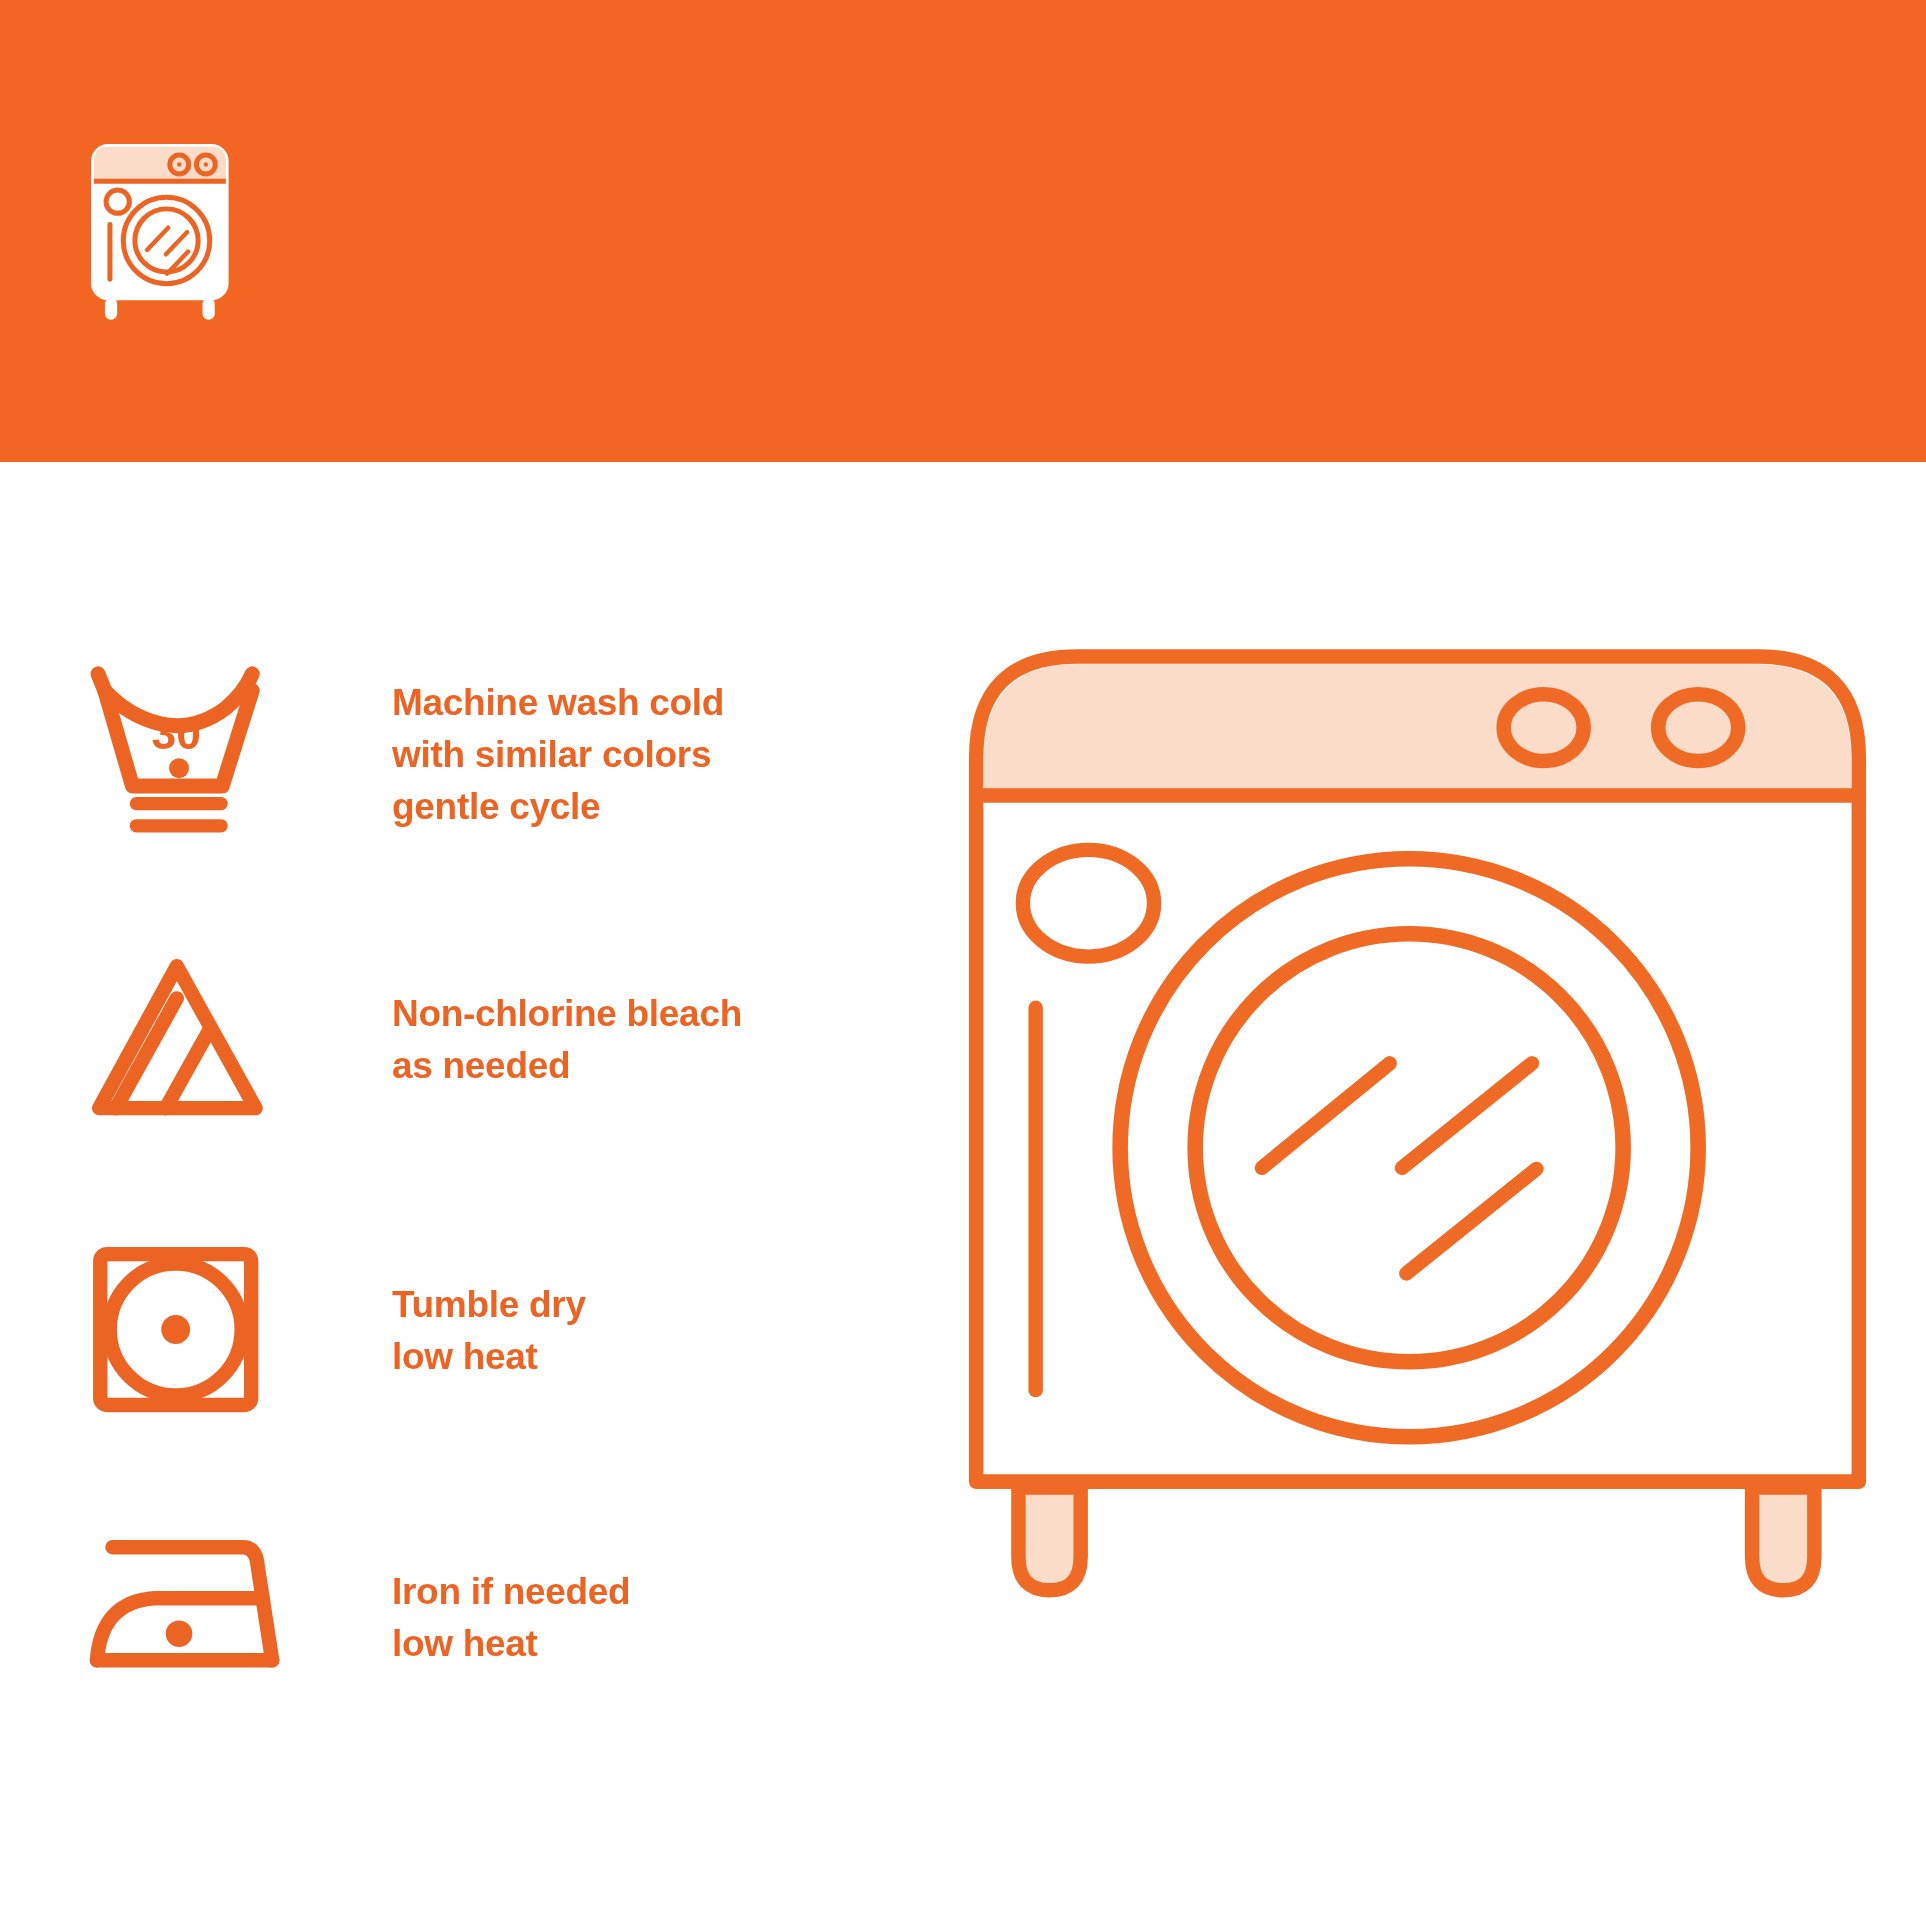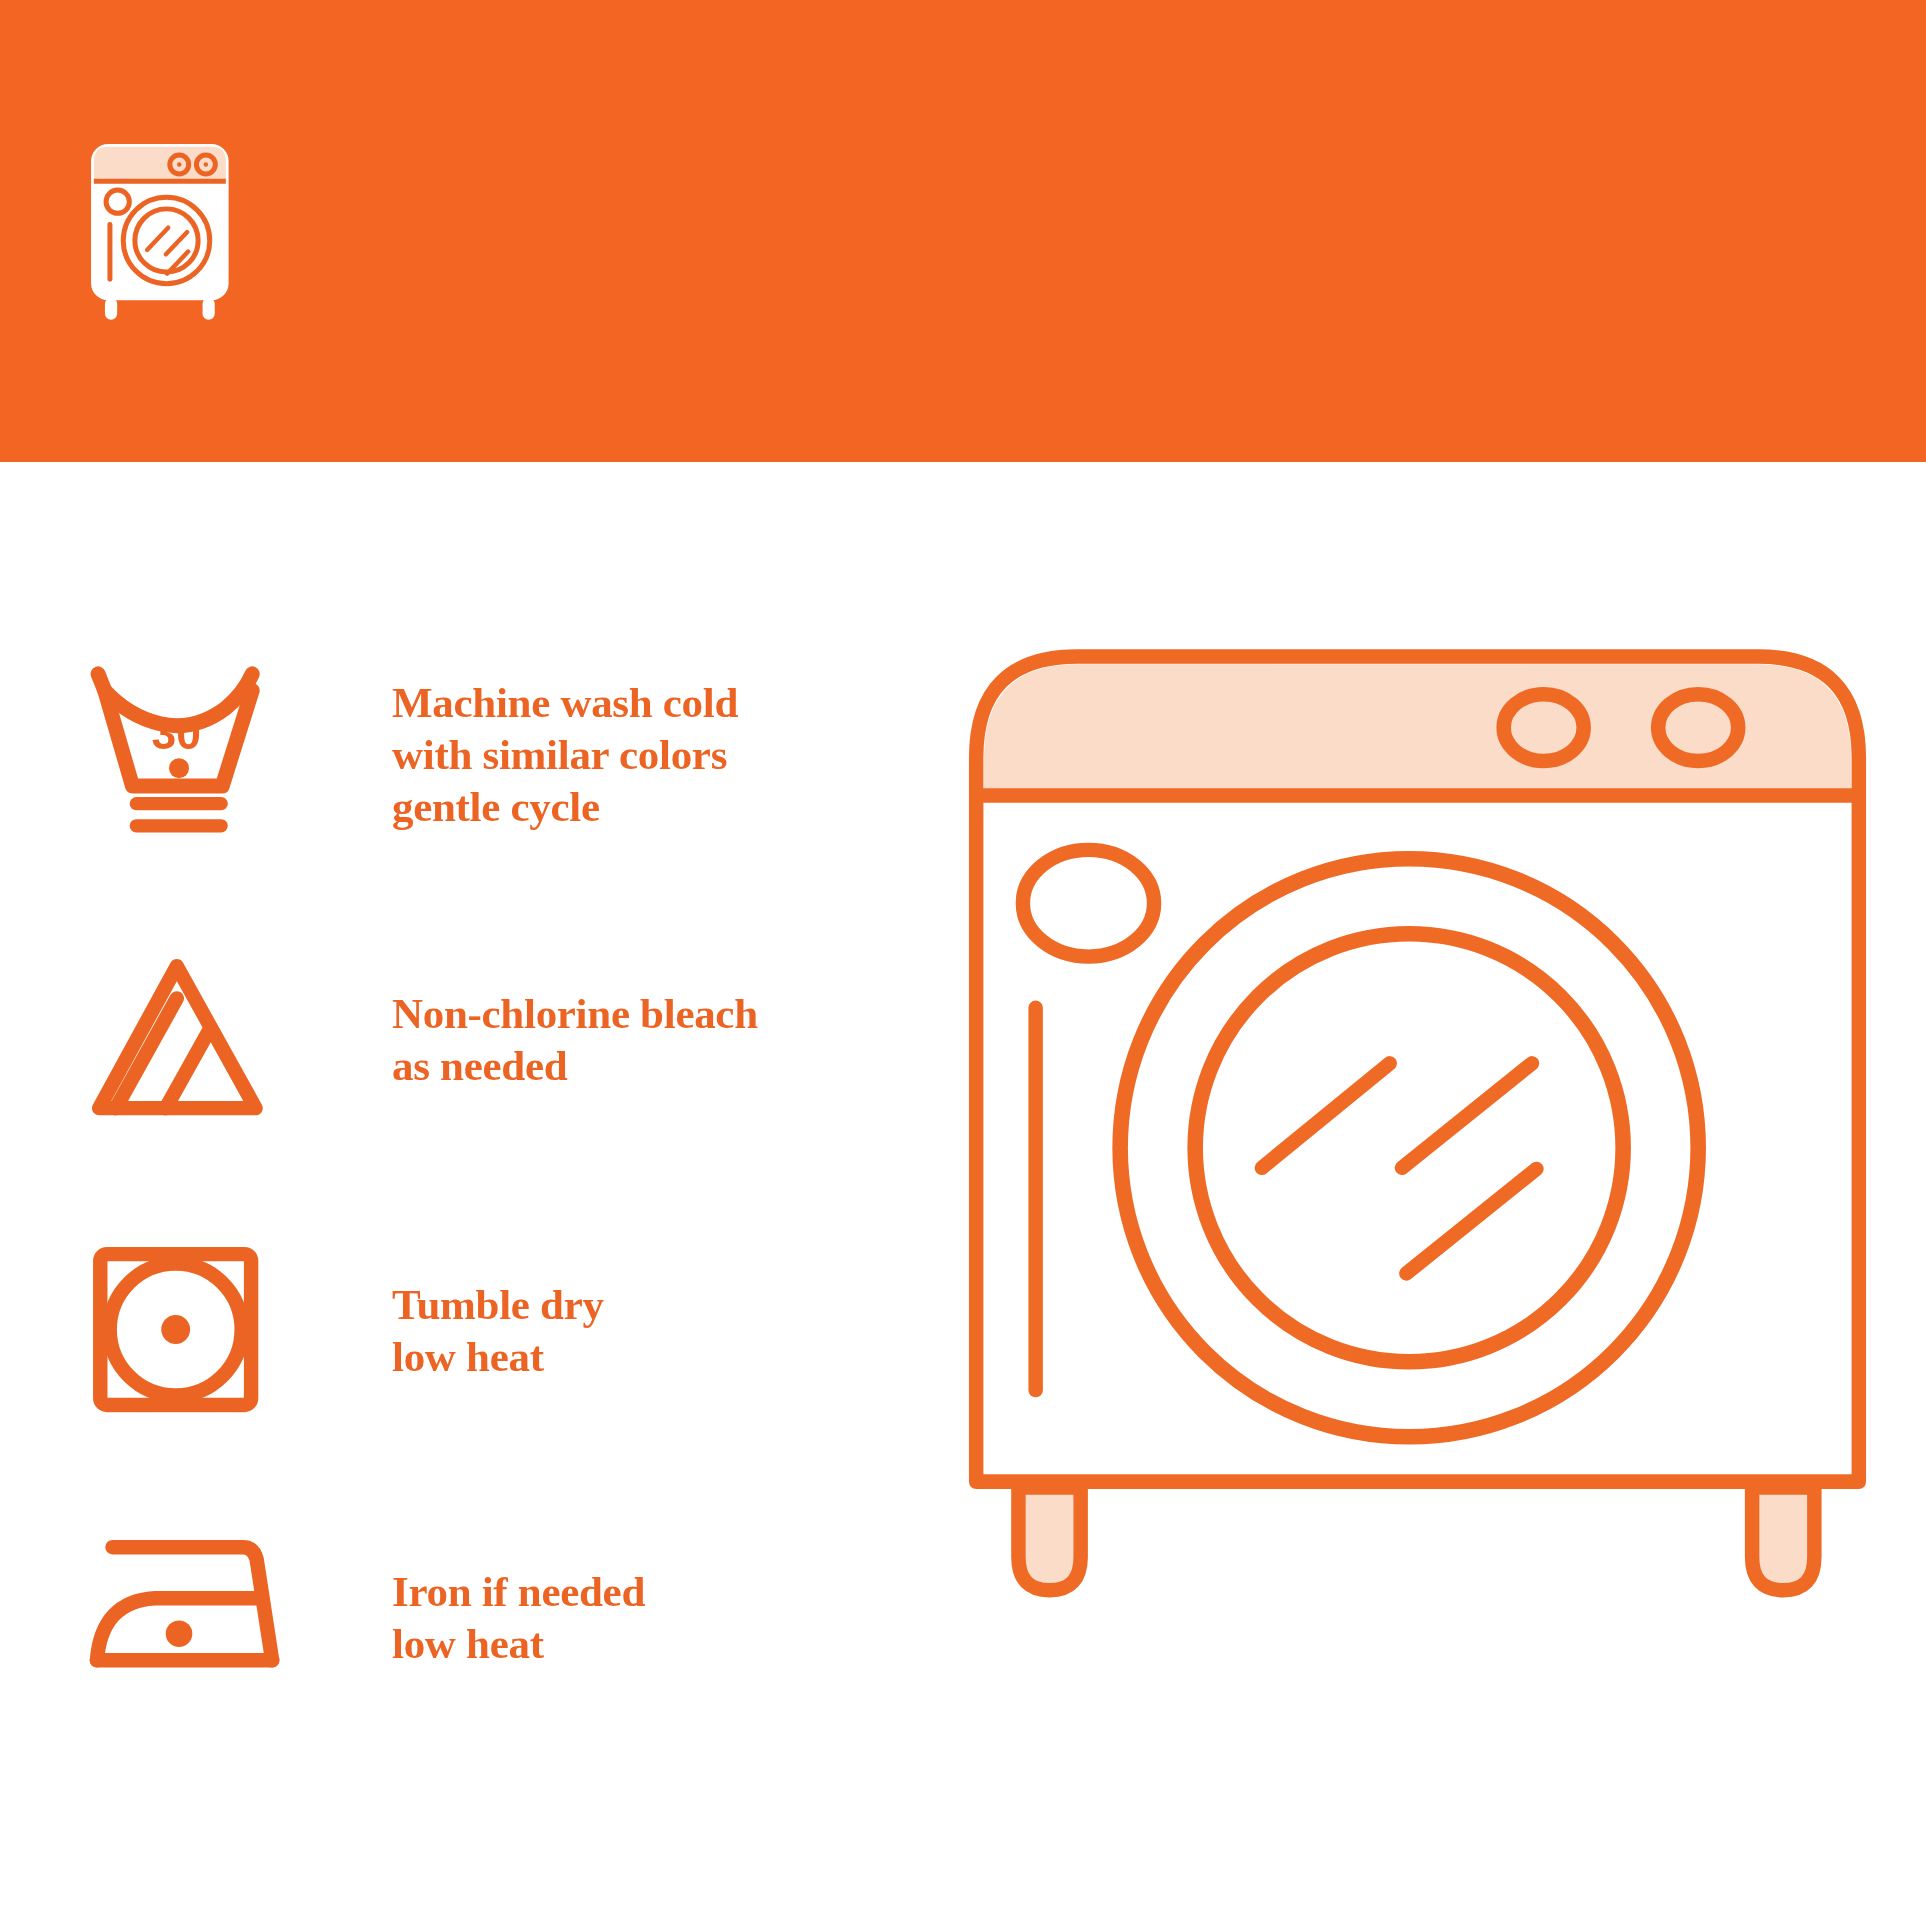--- a/index.html
+++ b/index.html
@@ -96,26 +96,25 @@
     position: absolute;
     left: 0;
     top: 0;
     width: 200px;
     height: 183px;
   }
   .care-text {
     position: absolute;
     left: 303px;
     color: #EC6423;
-    font-size: 43px;
+    font-size: 37px;
     line-height: 52px;
     font-weight: 600;
     letter-spacing: -0.3px;
     white-space: pre-line;
-    font-family: Liberation Serif, serif;
   }
   #care-row-0 .care-text { top: 18px; }
   #care-row-1 .care-text { top: 46px; }
   #care-row-2 .care-text { top: 54px; }
   #care-row-3 .care-text { top: 58px; }
 
   #care-row-0 .care-symbol { top: 5.6px; }
   #care-row-1 .care-symbol { top: 12.2px; }
   #care-row-2 .care-symbol { top: 18px; }
   #care-row-3 .care-symbol { top: 27px; }

